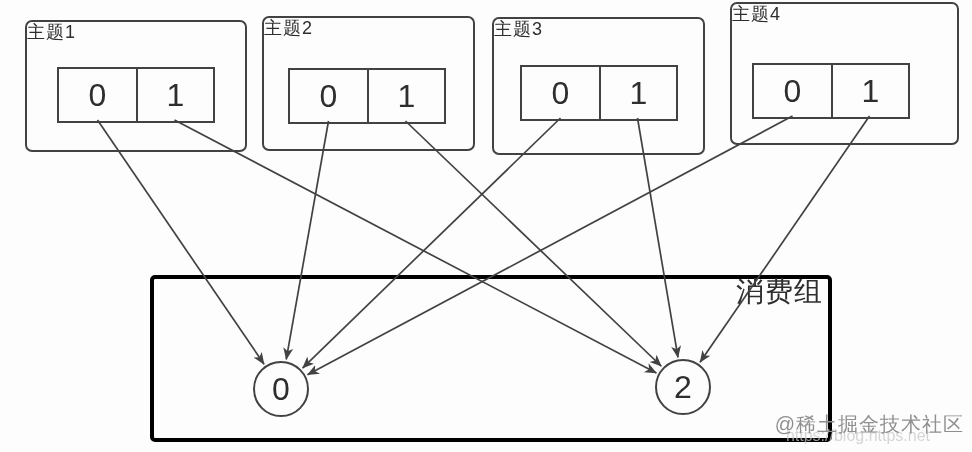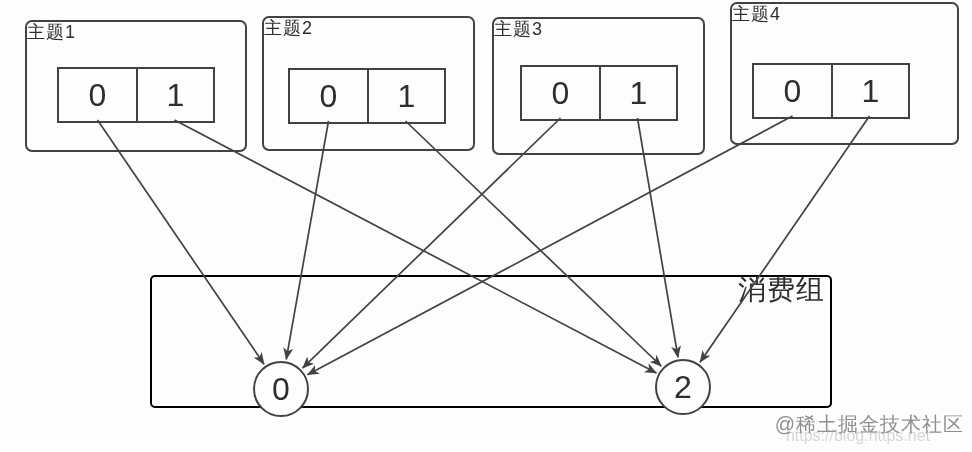--- a/index.html
+++ b/index.html
@@ -21,22 +21,22 @@
   .ptable {
     position:absolute; display:flex; border:2px solid #424242;
     background:transparent;
   }
   .pcell {
     width:77px; height:52px; display:flex; align-items:center; justify-content:center;
     font-size:32px; color:#2e2e2e;
   }
   .pcell + .pcell { border-left:2px solid #424242; }
   .consumer-box {
-    position:absolute; left:150px; top:275px; width:682px; height:133px;
-    border:2px solid #000000; border-radius:5px; background:transparent;text-align:right;
+    position:absolute; left:150px; top:275px; width:682px; height:167px;
+    border:4px solid #000000; border-radius:5px; background:transparent;text-align:right;
   }
   .cg-label {
     position:absolute; top:-2px; right:5px; font-size:28px; line-height:30px;
     color:#2e2e2e; letter-spacing:1px; white-space:nowrap;
   }
   .consumer-circle {
     position:absolute; width:56px; height:56px; border:2px solid #424242;
     border-radius:50%; display:flex; align-items:center; justify-content:center;
     font-size:32px; color:#2e2e2e; background:#fdfdfd;
   }

